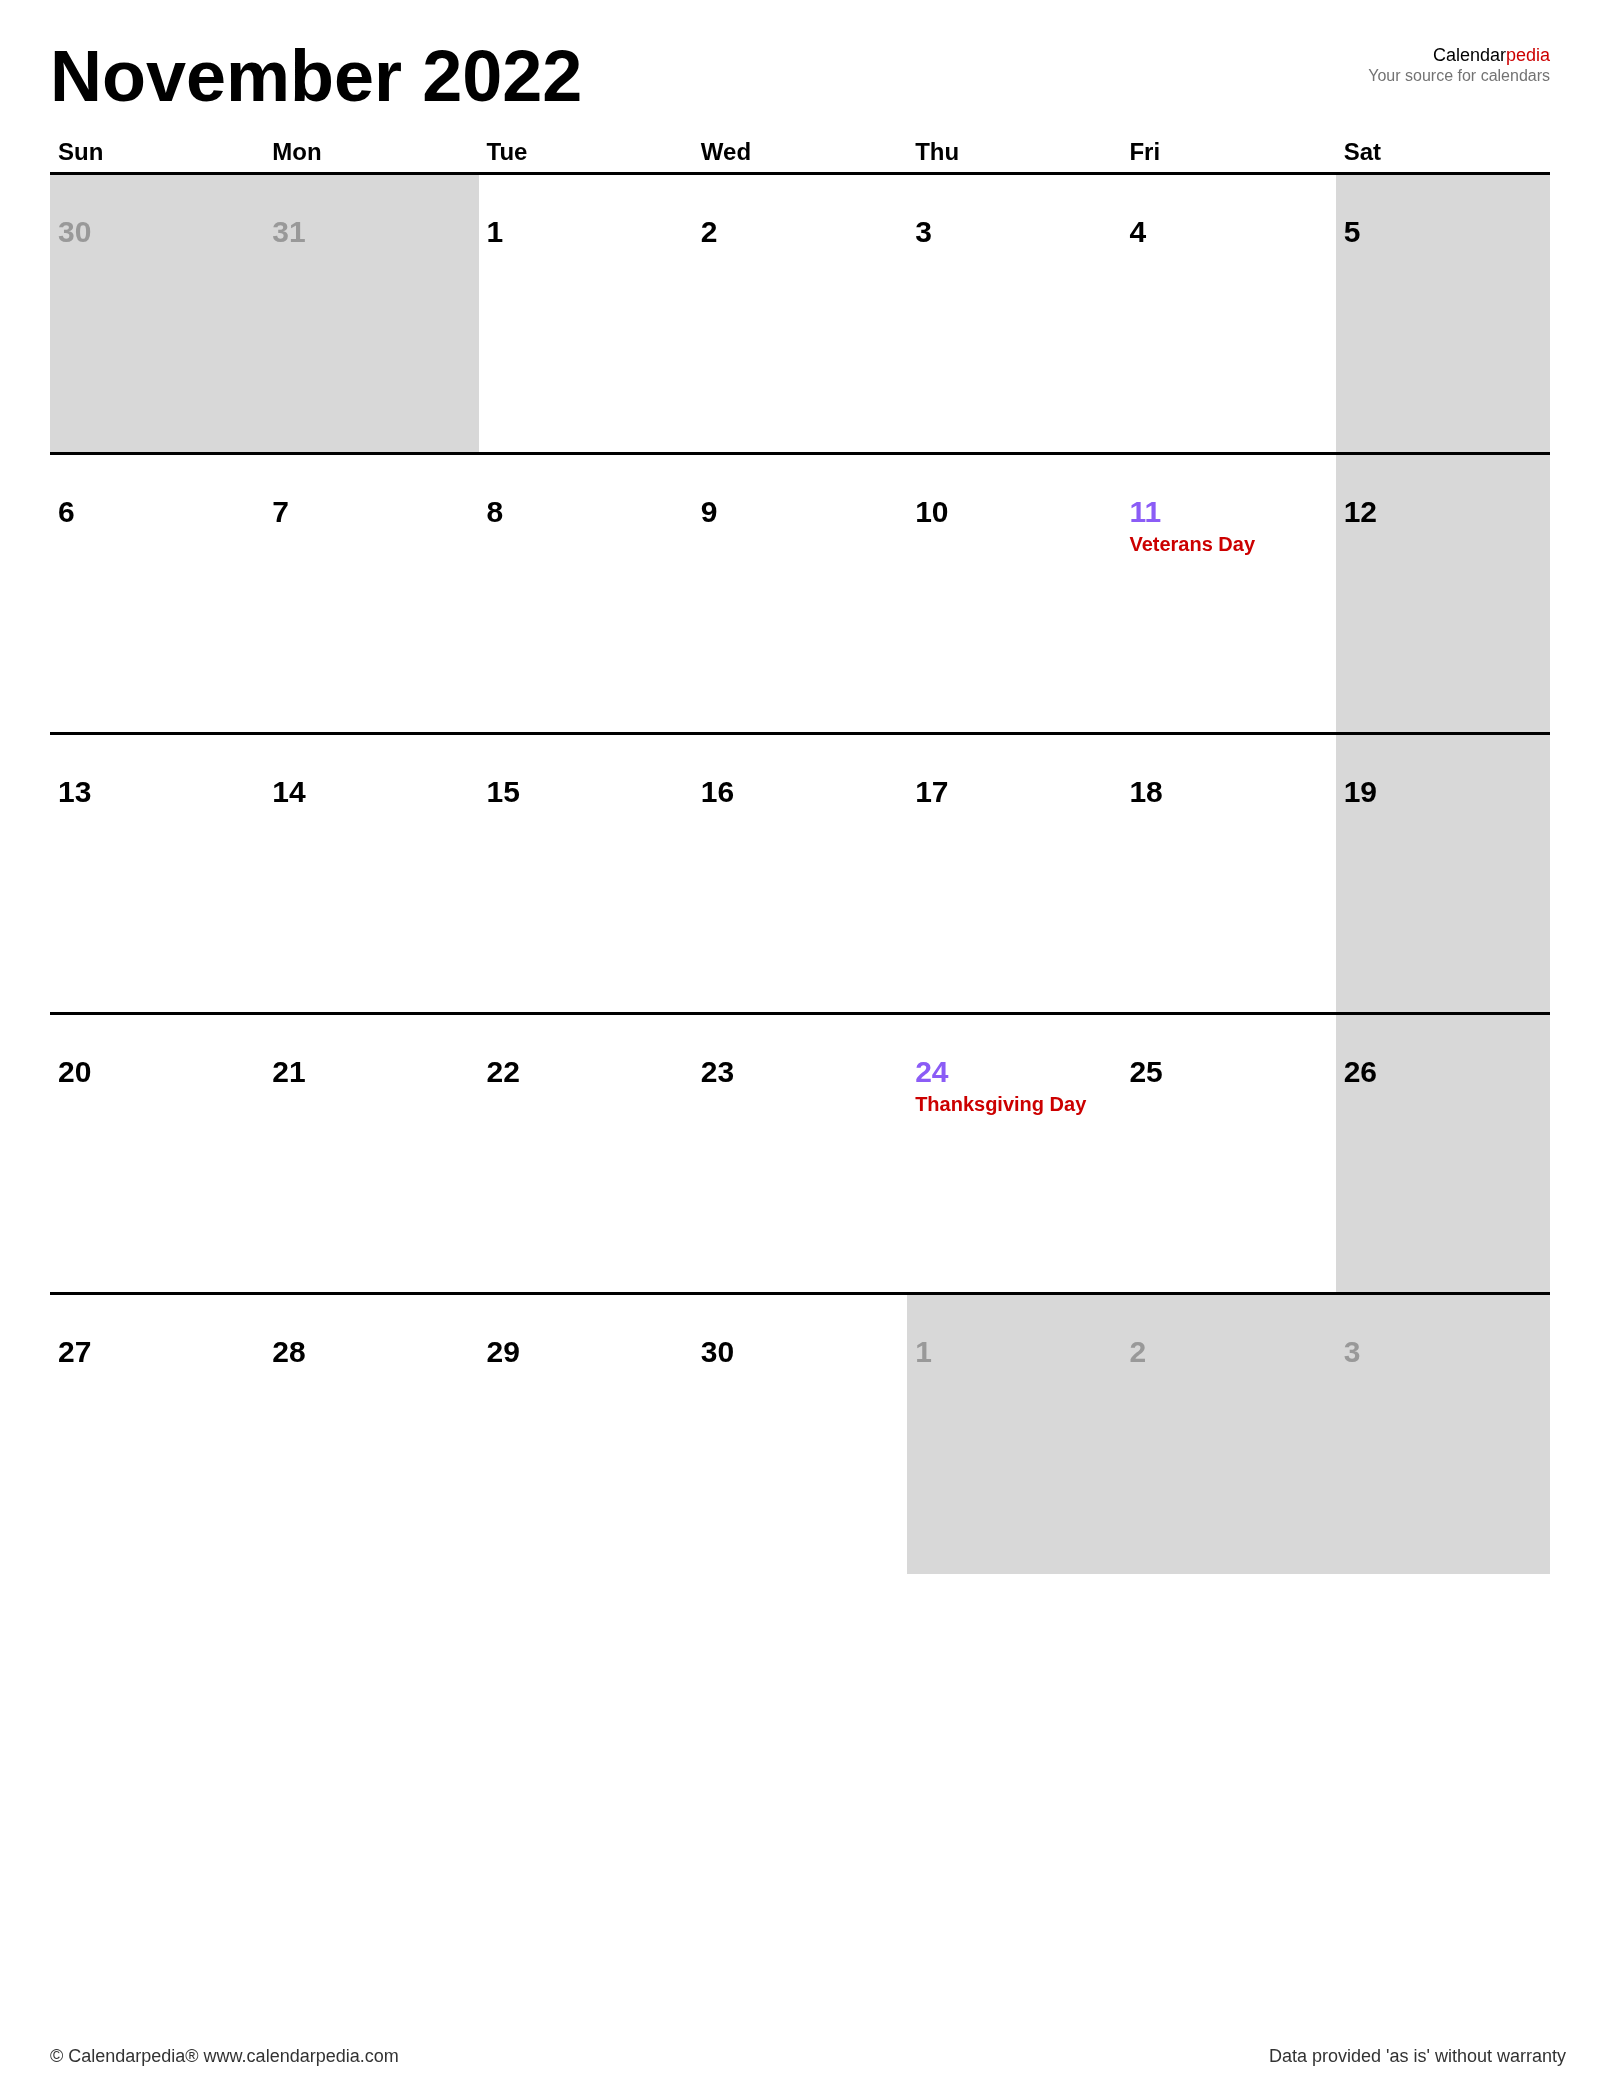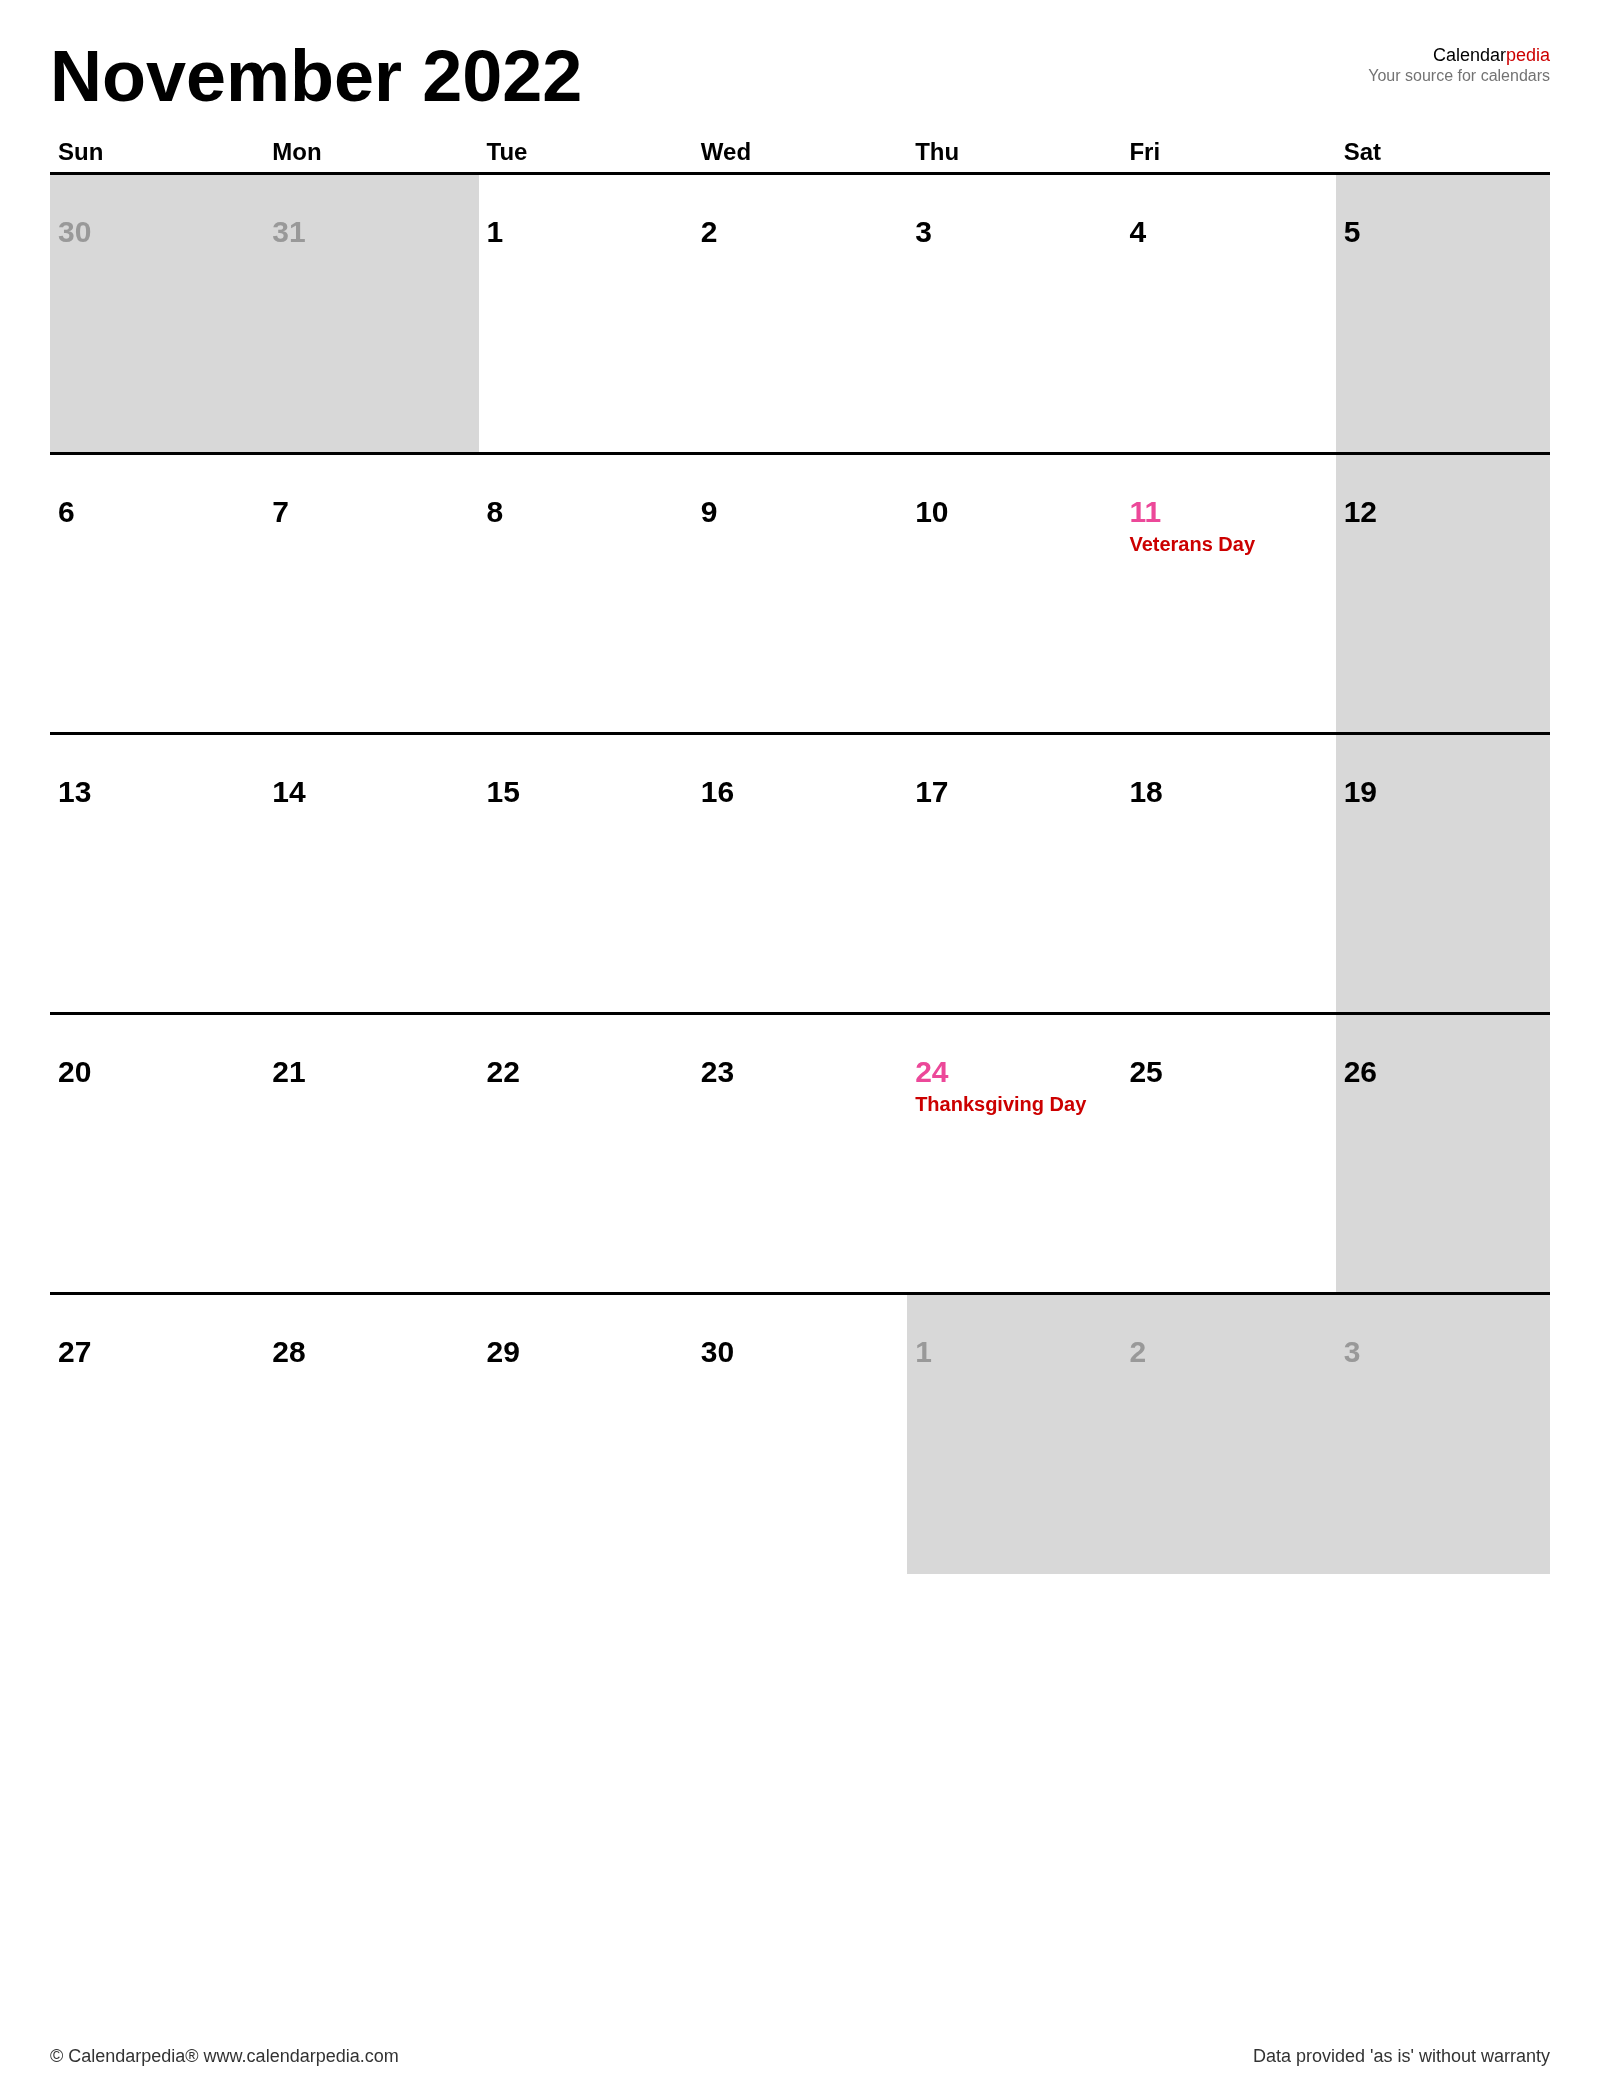--- a/index.html
+++ b/index.html
@@ -94,36 +94,36 @@
       color: #000000;
       display: block;
       margin-top: 32px;
     }
 
     .day-number.gray-text {
       color: #999999;
     }
 
     .day-number.red-text {
-      color: #ec4899;
+      color: #8b5cf6;
     }
 
     .holiday-label {
       font-size: 20px;
       font-weight: bold;
       color: #cc0000;
       display: block;
       margin-top: 4px;
     }
 
     .footer {
       position: absolute;
       bottom: 30px;
       left: 50px;
-      right: 50px;
+      right: 34px;
       display: flex;
       justify-content: space-between;
       align-items: flex-start;
       gap: 46px;
     }
 
     .footer-left {
       font-size: 18px;
       color: #333333;
     }

